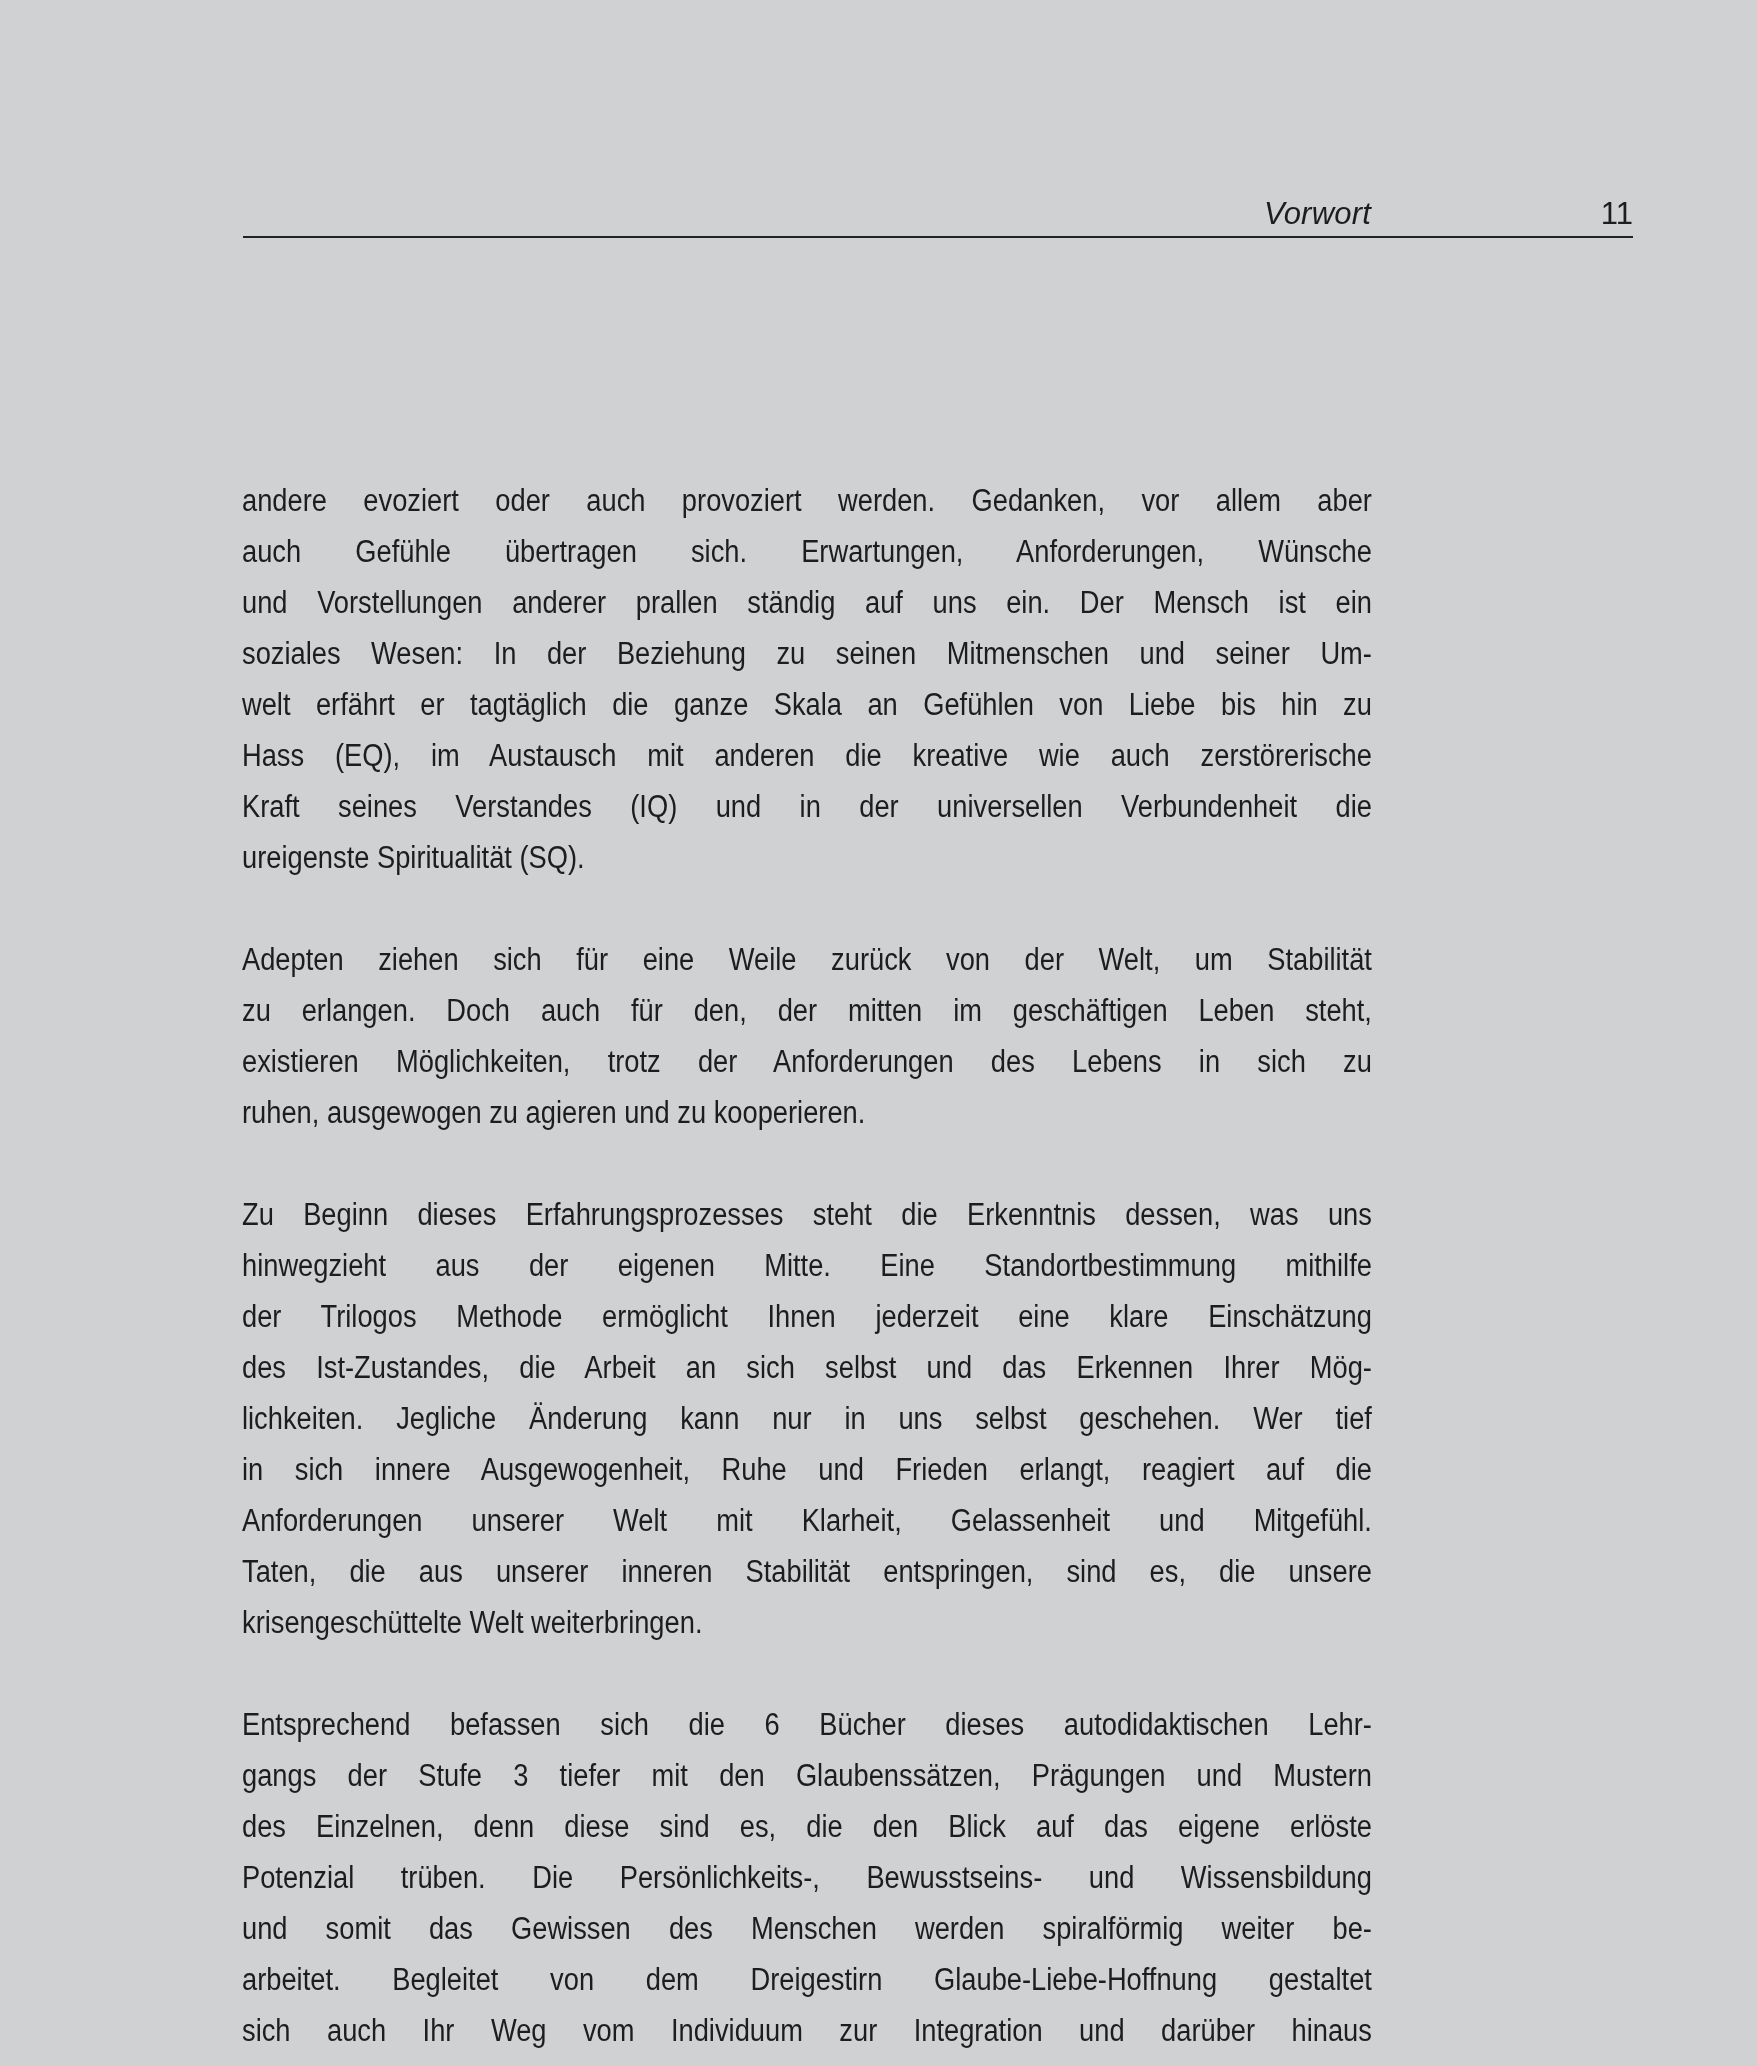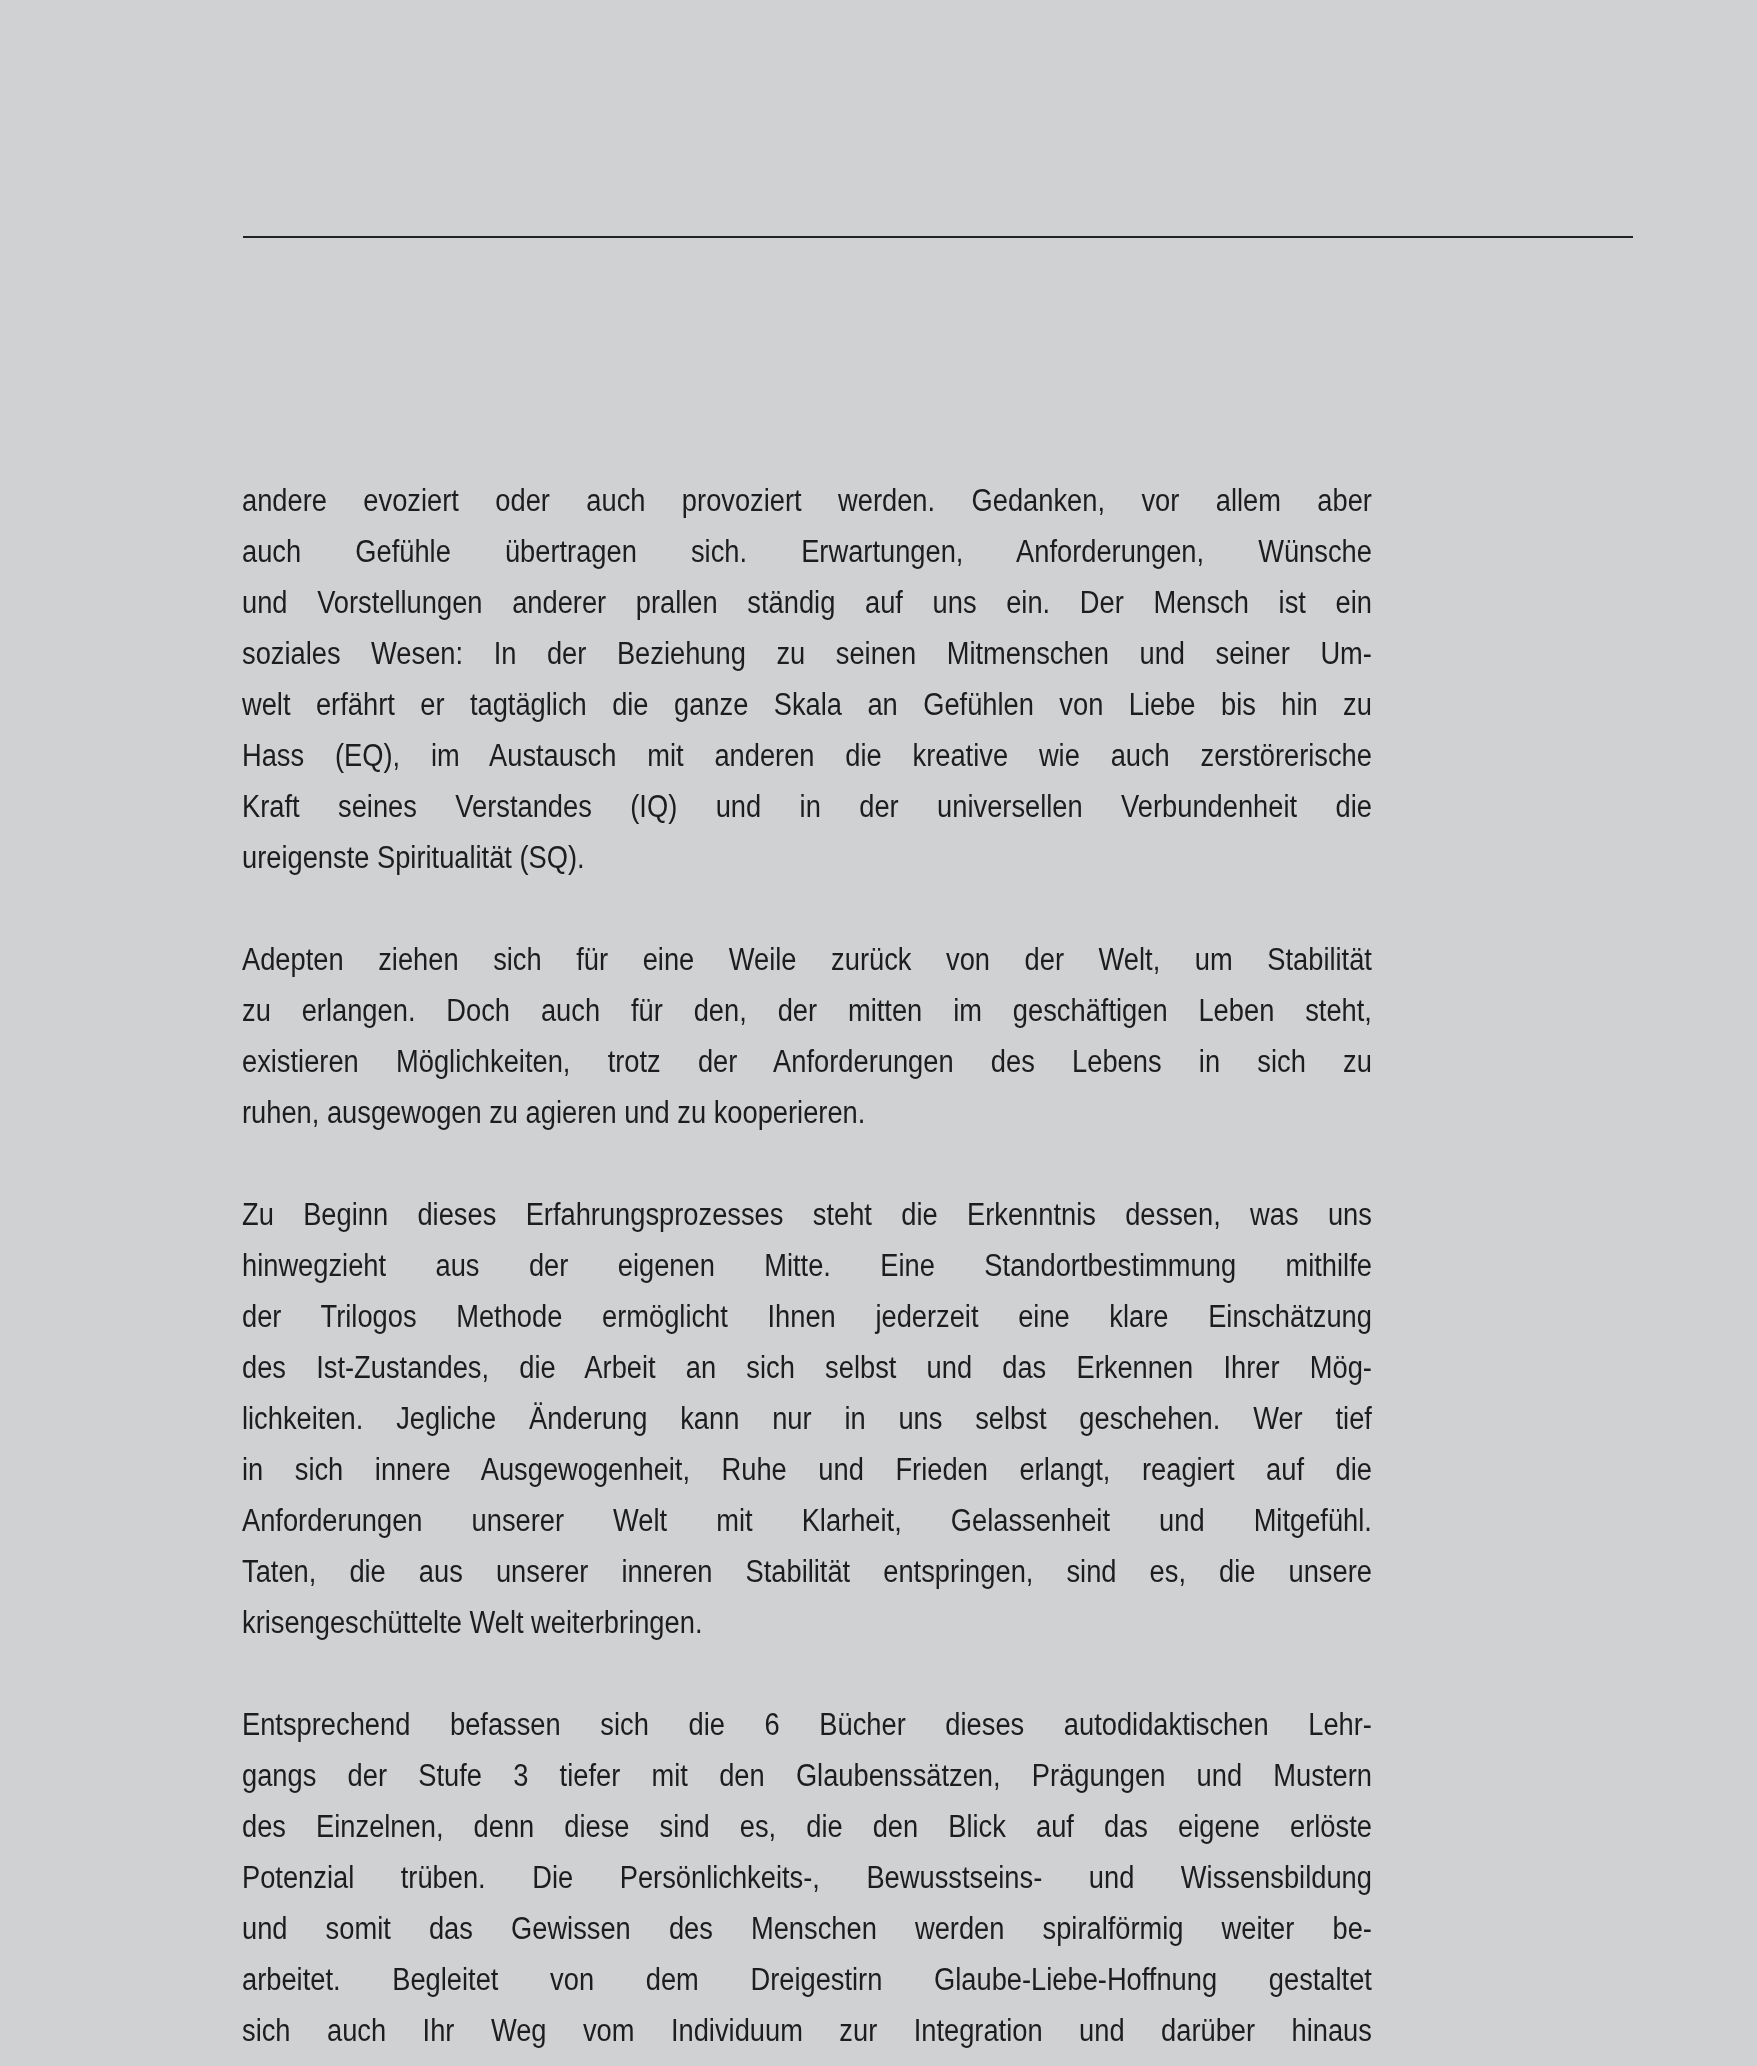--- a/index.html
+++ b/index.html
@@ -73,20 +73,24 @@
   .line.last {
     text-align: justify;
     text-align-last: left;
   }
 </style>
 </head>
 <body>
 
 <div class="page">
 
+  <header class="page-header">
+    <span class="running-head">Vorwort</span>
+    <span class="page-number">11</span>
+  </header>
 
   <div class="header-rule"></div>
 
   <main class="text-block" id="text-block">
       <div class="paragraph">
         <div class="line">andere evoziert oder auch provoziert werden. Gedanken, vor allem aber</div>
         <div class="line">auch Gefühle übertragen sich. Erwartungen, Anforderungen, Wünsche</div>
         <div class="line">und Vorstellungen anderer prallen ständig auf uns ein. Der Mensch ist ein</div>
         <div class="line">soziales Wesen: In der Beziehung zu seinen Mitmenschen und seiner Um-</div>
         <div class="line">welt erfährt er tagtäglich die ganze Skala an Gefühlen von Liebe bis hin zu</div>

